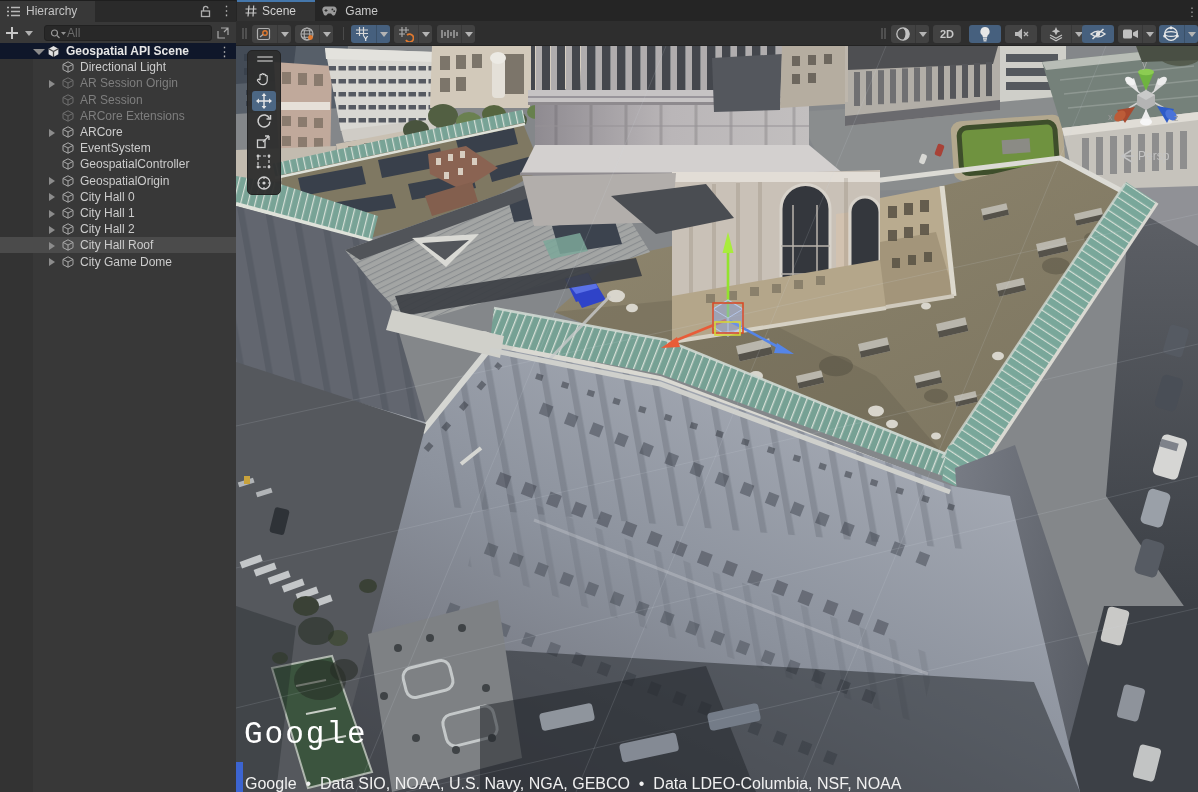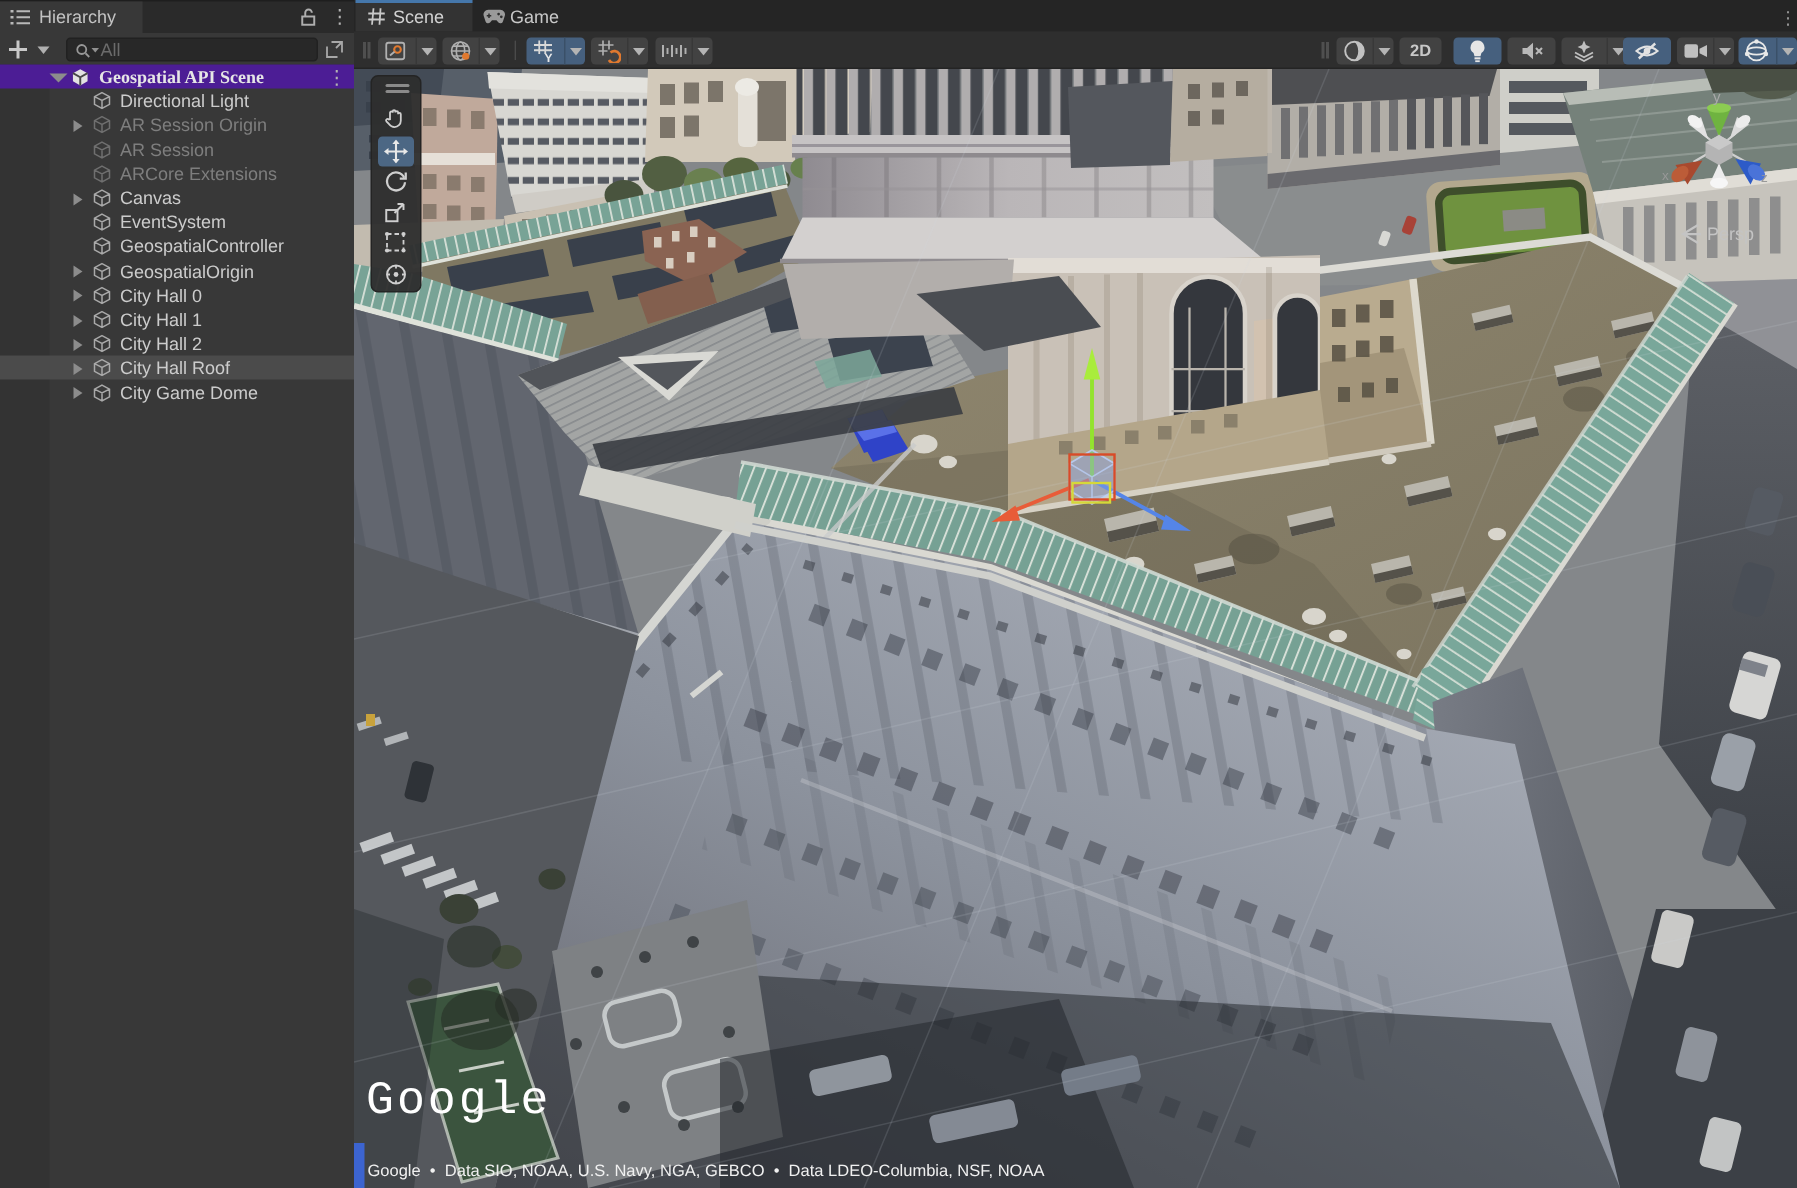--- a/index.html
+++ b/index.html
@@ -21,38 +21,38 @@
   .tri { position:absolute; top:4.5px; width:0; height:0; border-left:6px solid #8c8c8c;
     border-top:4px solid transparent; border-bottom:4px solid transparent; }
   .tri.down { border-left:6px solid transparent; border-right:6px solid transparent;
     border-top:6px solid #8c8c8c; border-bottom:none; width:0; }
   .leftgut { left:0; top:44px; width:33px; height:748px; background:#333333; }
 
   
   #scene-tabbar { left:236px; top:0; width:962px; height:21px; background:#252525; }
   #scene-tab { left:237px; top:0; width:78px; height:21px; background:#333333; border-top:2px solid #4577ab;
     color:#d2d2d2; font-size:12px; line-height:18px; padding-left:25px;}
-  #game-tab { left:318px; top:2px; height:19px; color:#c8c8c8; font-size:12px; line-height:18px; padding-left:22px; width:60px;}
+  #game-tab { left:318px; top:2px; height:19px; color:#c8c8c8; font-size:12px; line-height:18px; padding-left:22px; width:60px;text-align:right;}
   #scene-toolbar { left:236px; top:21px; width:962px; height:25px; background:#2e2e2e; border-bottom:1px solid #242424;}
   .tbtn { position:absolute; top:25px; height:18px; background:#424242; border-radius:3px; }
   .tbtn.blue { background:#46607e; }
   .caret { position:absolute; top:7px; width:0; height:0; border-left:4px solid transparent;
     border-right:4px solid transparent; border-top:5px solid #b4b4b4; }
   .vsep { position:absolute; top:27px; width:1px; height:13px; background:#1f1f1f; border-left:1px solid #4a4a4a;}
   .handle { position:absolute; top:28px; width:5px; height:11px;
     border-left:2px solid #4f4f4f; border-right:2px solid #4f4f4f; }
 
   
   #vp { left:236px; top:46px; width:962px; height:746px; }
   #toolstrip { left:247px; top:50px; width:34px; height:145px; background:rgba(45,45,45,0.95);
     border:1px solid #242424; border-radius:5px; }
   .tsb { position:absolute; left:4px; width:24px; height:20px; border-radius:3px; }
   .tsb.sel { background:#4c6784; }
   #google { left:244px; top:717px; color:#ffffff; font-size:31px; letter-spacing:2px; font-weight:500;font-family:Liberation Mono, monospace;}
-  #attrib { left:245px; top:775px; color:#f0f0f0; font-size:11px;text-align:center; }
+  #attrib { left:245px; top:775px; color:#f0f0f0; font-size:16px;text-align:center; }
 </style>
 </head>
 <body>
 <div id="app">
 
   <div id="hier" class="abs"></div>
   <div id="hier-tabbar" class="abs"></div>
   <div id="hier-tab" class="abs">Hierarchy</div>
   <div id="hier-toolbar" class="abs"></div>
   <div id="hier-search" class="abs">All</div>
@@ -77,21 +77,21 @@
   <svg class="abs" style="left:50px;top:29px" width="16" height="10" viewBox="0 0 16 10">
     <circle cx="4.5" cy="4" r="3" fill="none" stroke="#989898" stroke-width="1.2"></circle>
     <path d="M7 6.5 L9.5 9" stroke="#989898" stroke-width="1.2"></path>
     <path d="M11 3 l2.5 3 2.5-3 z" fill="#909090"></path>
   </svg>
   <svg class="abs" style="left:216px;top:26px" width="14" height="14" viewBox="0 0 14 14">
     <g stroke="#a8a8a8" stroke-width="1.2" fill="none">
       <path d="M2 5 v7 h7 M5 2 h7 v7 M8 6 l4-4 M12 2 v3 M12 2 h-3"></path>
     </g>
   </svg>
-  <div class="row abs" style="top:43.0px;background:#4c1d95;font-family:Liberation Serif, serif;">
+  <div class="row abs" style="top:43.0px;background:#0f172a;">
       <div class="tri down abs" style="left:33px;top:6px;"></div>
       <svg class="abs" style="left:47px;top:1.5px" width="13" height="13" viewBox="0 0 24 24">
         <path d="M12 2 L21 7 V17 L12 22 L3 17 V7 Z" fill="#e2e2e2"></path>
         <path d="M12 22 V12 M12 12 L21 7 M12 12 L3 7" stroke="#474747" stroke-width="2.4" fill="none"></path>
       </svg>
       <div class="lbl" style="left:66px;font-weight:bold;color:#e6e6e6">Geospatial API Scene</div>
       <div class="abs" style="left:218px;top:1px;color:#b4b4b4;font-size:13px">⋮</div>
     </div>
   <div class="row abs" style="top:59.2px;">
       <svg class="abs" style="left:62px;top:2px" width="12" height="12" viewBox="0 0 12 12">
@@ -116,21 +116,21 @@
       <svg class="abs" style="left:62px;top:2px" width="12" height="12" viewBox="0 0 12 12">
         <path d="M6 0.8 L11 3.4 V8.6 L6 11.2 L1 8.6 V3.4 Z M1 3.4 L6 6 L11 3.4 M6 6 V11.2" fill="none" stroke="#6f6f6f" stroke-width="1"></path>
       </svg>
       <div class="lbl" style="left:80px;color:#7e7e7e">ARCore Extensions</div>
     </div>
   <div class="row abs" style="top:124.0px;">
       <div class="tri abs" style="left:49px;"></div>
       <svg class="abs" style="left:62px;top:2px" width="12" height="12" viewBox="0 0 12 12">
         <path d="M6 0.8 L11 3.4 V8.6 L6 11.2 L1 8.6 V3.4 Z M1 3.4 L6 6 L11 3.4 M6 6 V11.2" fill="none" stroke="#a9a9a9" stroke-width="1"></path>
       </svg>
-      <div class="lbl" style="left:80px;color:#cccccc">Canvas</div>
+      <div class="lbl" style="left:80px;color:#cccccc">ARCore</div>
     </div>
   <div class="row abs" style="top:140.2px;">
       <svg class="abs" style="left:62px;top:2px" width="12" height="12" viewBox="0 0 12 12">
         <path d="M6 0.8 L11 3.4 V8.6 L6 11.2 L1 8.6 V3.4 Z M1 3.4 L6 6 L11 3.4 M6 6 V11.2" fill="none" stroke="#a9a9a9" stroke-width="1"></path>
       </svg>
       <div class="lbl" style="left:80px;color:#cccccc">EventSystem</div>
     </div>
   <div class="row abs" style="top:156.4px;text-decoration:underline;">
       <svg class="abs" style="left:62px;top:2px" width="12" height="12" viewBox="0 0 12 12">
         <path d="M6 0.8 L11 3.4 V8.6 L6 11.2 L1 8.6 V3.4 Z M1 3.4 L6 6 L11 3.4 M6 6 V11.2" fill="none" stroke="#a9a9a9" stroke-width="1"></path>

